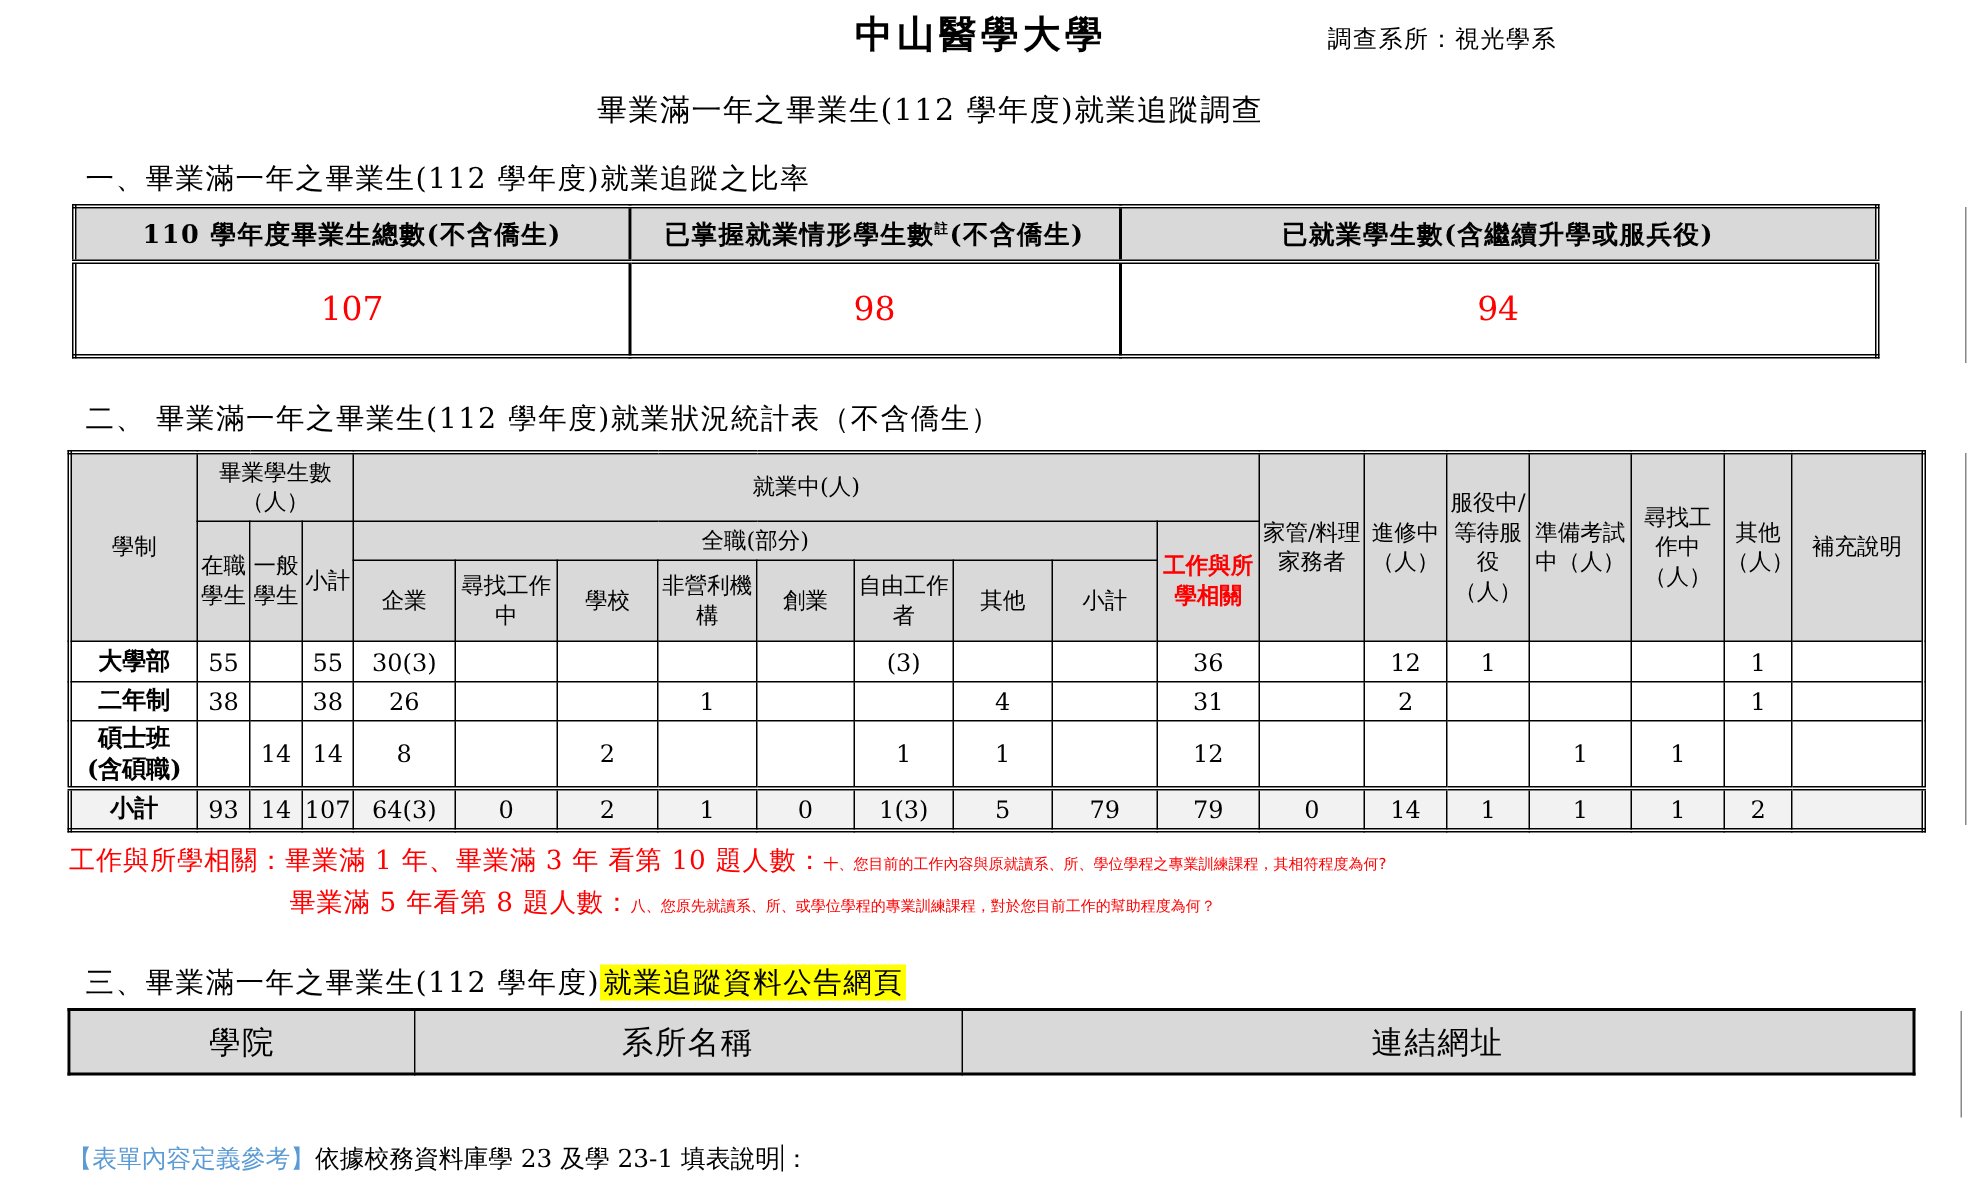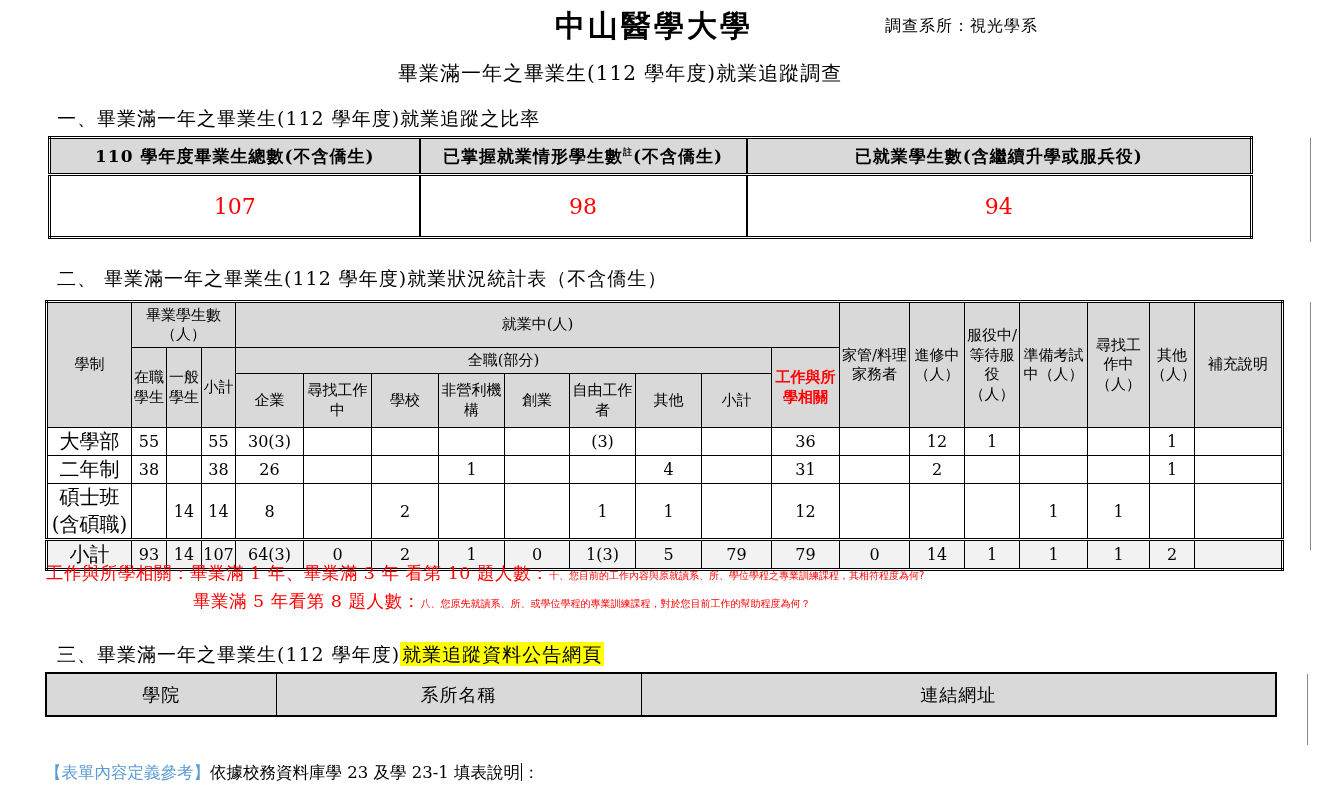--- a/index.html
+++ b/index.html
@@ -4,21 +4,21 @@
 <style>
   * { margin:0; padding:0; box-sizing:border-box; }
   html,body { background:#fff; }
   body {
     width:1320px; height:800px; position:relative; overflow:hidden;
     font-family:"DejaVu Serif","Liberation Serif",serif; color:#000;
   }
   .abs { position:absolute; }
 
   
-  .main-title { left:654px; top:6px; transform:translateX(-50%); font-size:30px; font-weight:bold; letter-spacing:3px; white-space:nowrap; }
+  .main-title { left:654px; top:6px; transform:translateX(-50%); font-size:25px; font-weight:bold; letter-spacing:3px; white-space:nowrap; }
   .dept-label { left:885px; top:16px; font-size:16px; letter-spacing:1px; white-space:nowrap; }
   .subtitle   { left:398px; top:60px; font-size:20px; letter-spacing:1px; white-space:nowrap; }
 
   .sec-heading { font-size:19px; font-weight:normal; letter-spacing:1px; white-space:nowrap; }
   .h1 { left:57px; top:106px; }
   .h2 { left:57px; top:266px; }
   .h3 { left:57px; top:642px; }
   .hl { background:var(--yellow,#ffff00); padding:1px 2px; }
 
   table { border-collapse:collapse; table-layout:fixed; }
@@ -28,36 +28,36 @@
   .t1 { left:48px; top:136px; width:1202px; border:3px double #000; }
   .t1 th { background:var(--header-gray,#d9d9d9); height:37px; font-size:17px; font-weight:bold; border-width:2px; border-bottom:3px double #000; letter-spacing:1px; }
   .t1 td { height:63px; font-size:22px; color:var(--red,#f00); border-width:2px; }
   sup.note-sup { font-size:9px; vertical-align:super; }
 
   
   .t2 { left:45px; top:300px; width:1236px; border:3px double #000; font-size:15px; }
   .t2 th { background:var(--header-gray,#d9d9d9); font-size:15px; line-height:1.3; padding:1px; }
   .t2 td { font-size:16px; }
   .t2 .related { color:var(--red,#f00);font-weight:bold; }
-  .t2 .row-label { white-space:pre-line; font-size:20px; }
+  .t2 .row-label { white-space:pre-line; font-size:16px;font-weight:bold; }
   .t2 tr.total-row td { background:var(--total-gray,#f2f2f2); border-top:3px double #000; height:28px; }
   .t2 tr.r1 td { height:27px; }
   .t2 tr.r2 td { height:26px; }
   .t2 tr.r3 td { height:45px; }
 
   
   .note { white-space:nowrap; color:var(--red,#f00); }
   .note1 { left:46px; top:561px; }
   .note2 { left:193px; top:589px; }
   .note .strong { font-size:17.5px; letter-spacing:0.5px; }
   .note .small  { font-size:10px; font-family:"DejaVu Sans","Liberation Sans",sans-serif; }
 
   
   .t3 { left:45px; top:672px; width:1230px; border:2px solid #000; }
-  .t3 th { background:var(--header-gray,#d9d9d9); height:43px; font-size:18px; letter-spacing:1px;margin-left:36px; }
+  .t3 th { background:var(--header-gray,#d9d9d9); height:43px; font-size:21px; letter-spacing:1px;margin-left:36px; }
   .t3 td { height:44px; font-size:16px; letter-spacing:1px; }
   .t3 td.url-cell { font-family:"DejaVu Sans Mono","Liberation Mono",monospace; font-size:19px; letter-spacing:0; }
 
   
   .footer-line { left:45px; top:762px; font-size:16.5px; white-space:nowrap; }
   .footer-line .blue { color:var(--blue,#5b9bd5); }
   .cursor-bar { display:inline-block; width:1px; height:18px; background:#000; vertical-align:-3px; margin:0 1px; }
 
   
   .edge-line { width:1px; background:#888; }

